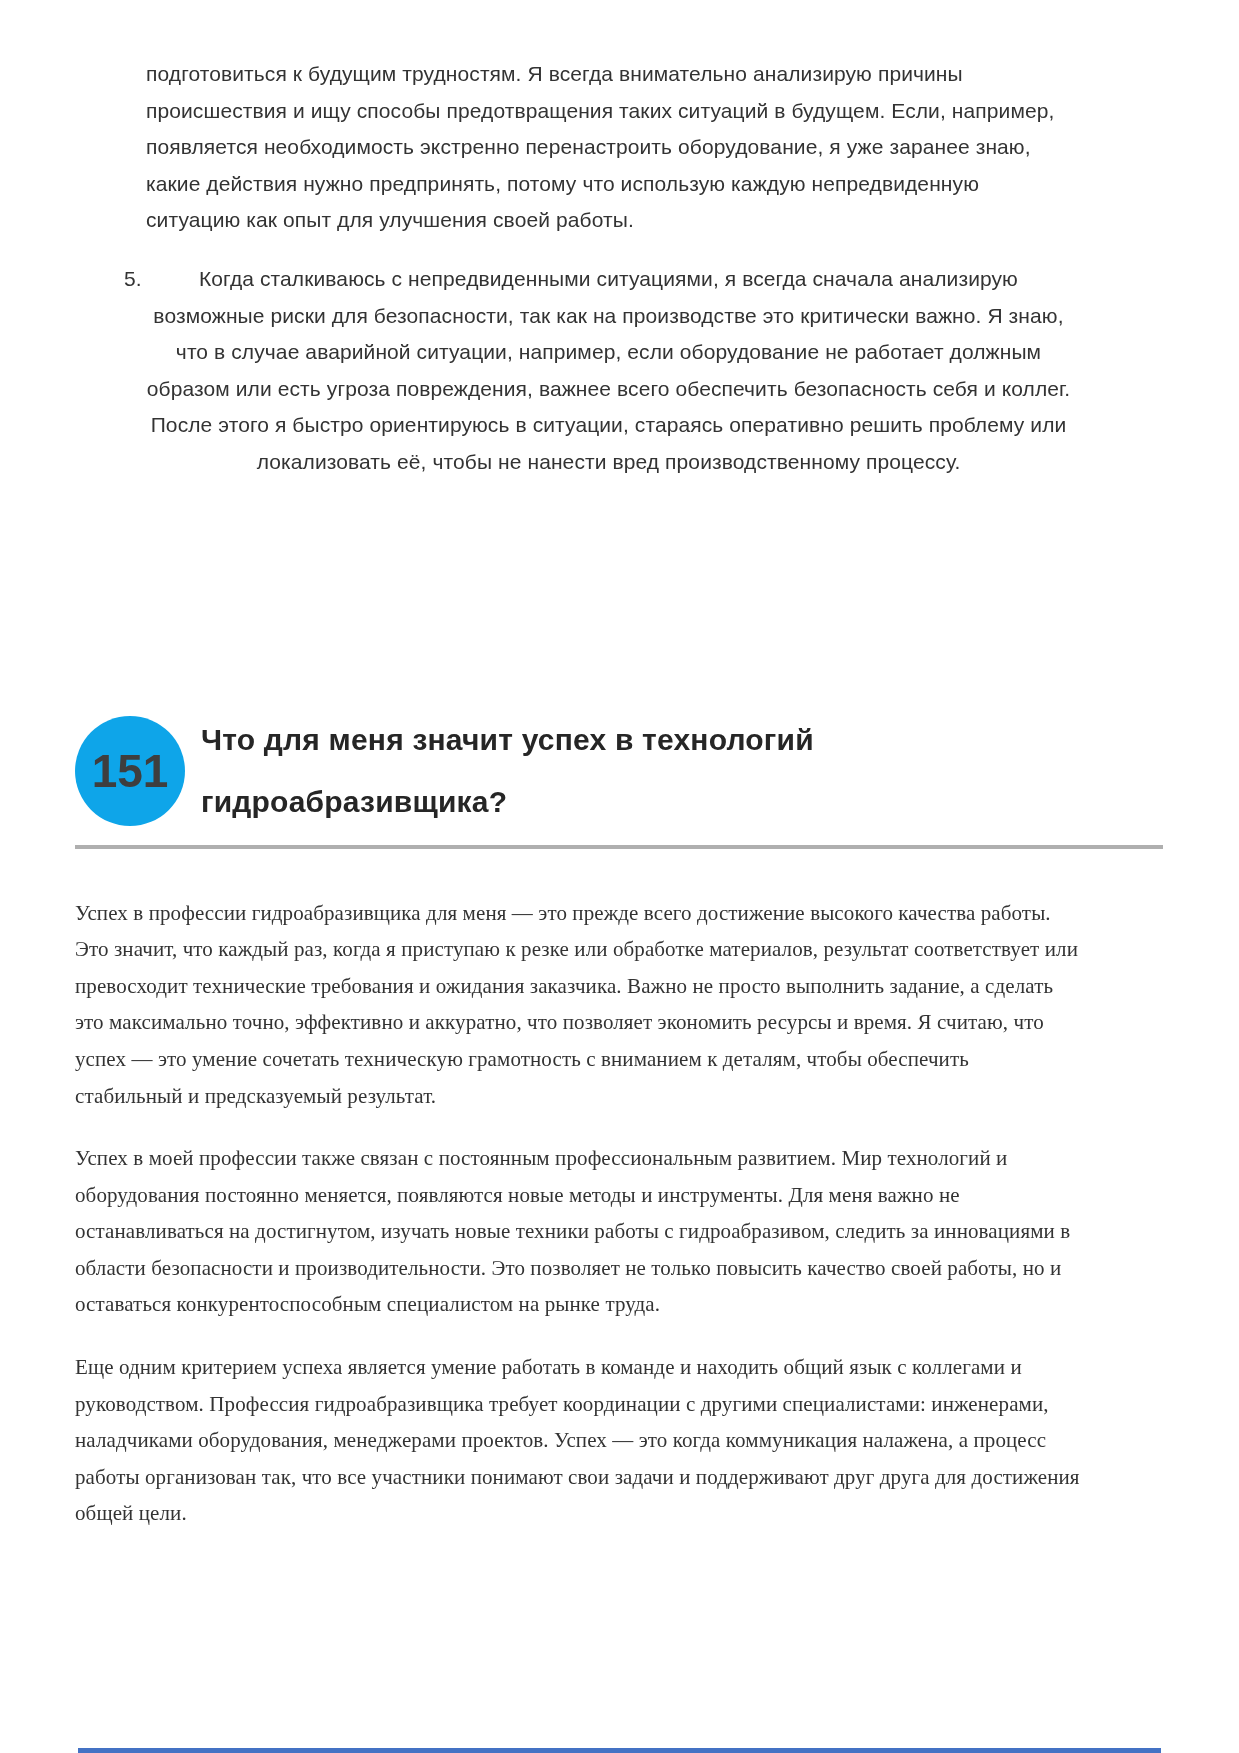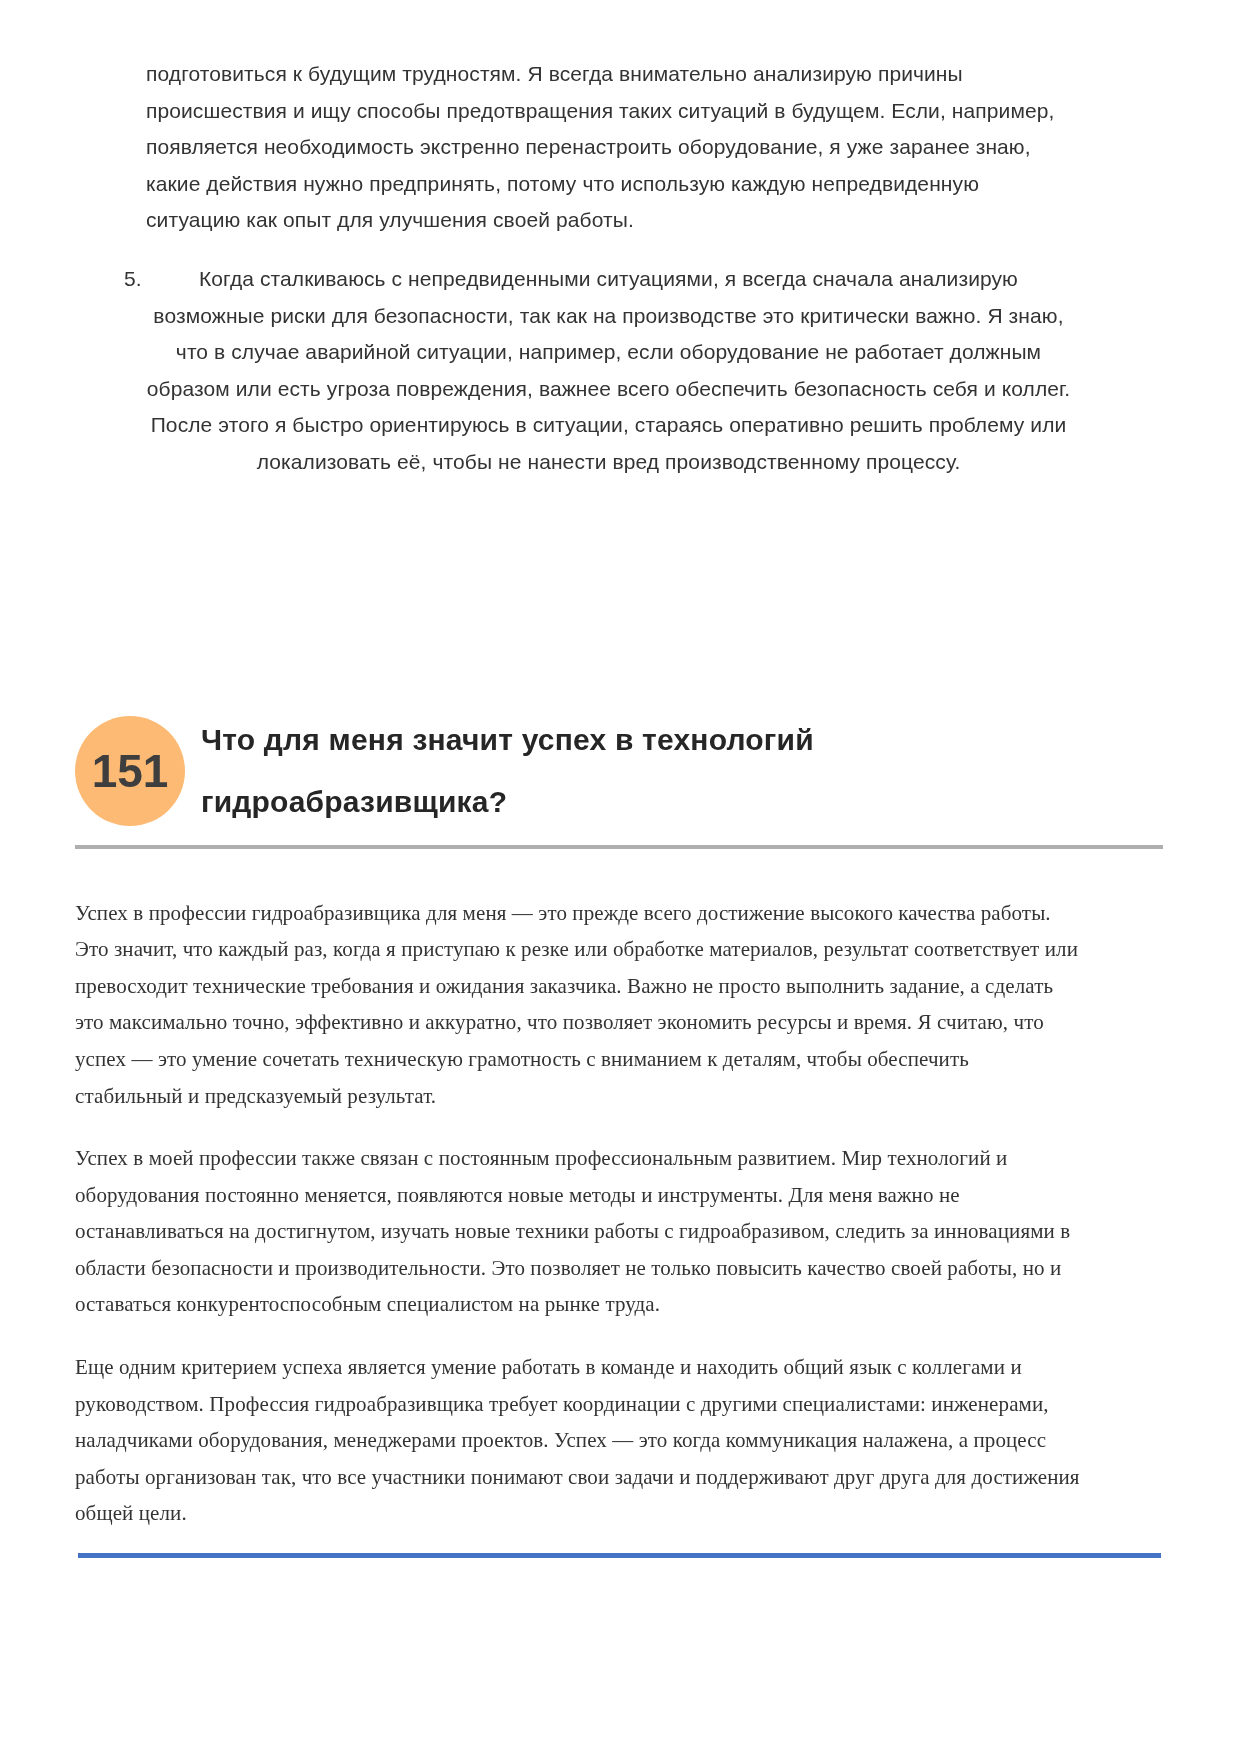--- a/index.html
+++ b/index.html
@@ -3,21 +3,21 @@
 <meta charset="utf-8">
 <style>
   html, body {
     margin: 0;
     padding: 0;
     background: #ffffff;
   }
   .page {
     position: relative;
     width: 1239px;
-    height: 1558px;
+    height: 1753px;
     background: #ffffff;
     overflow: hidden;
     font-family: "Liberation Sans", "DejaVu Sans", sans-serif;
   }
   .content {
     position: absolute;
     left: 75px;
     right: 76px;
     top: 0;
   }
@@ -53,21 +53,21 @@
   .section-header {
     display: flex;
     align-items: center;
     margin-top: 228px;
   }
   .badge {
     flex: 0 0 auto;
     width: 110px;
     height: 110px;
     border-radius: 50%;
-    background: #fdba74;
+    background: #0ea5e9;
     color: #3E3E3E;
     font-size: 46px;
     font-weight: 700;
     display: flex;
     align-items: center;
     justify-content: center;
   }
   .title {
     margin: 0 0 0 16px;
     font-size: 30px;

